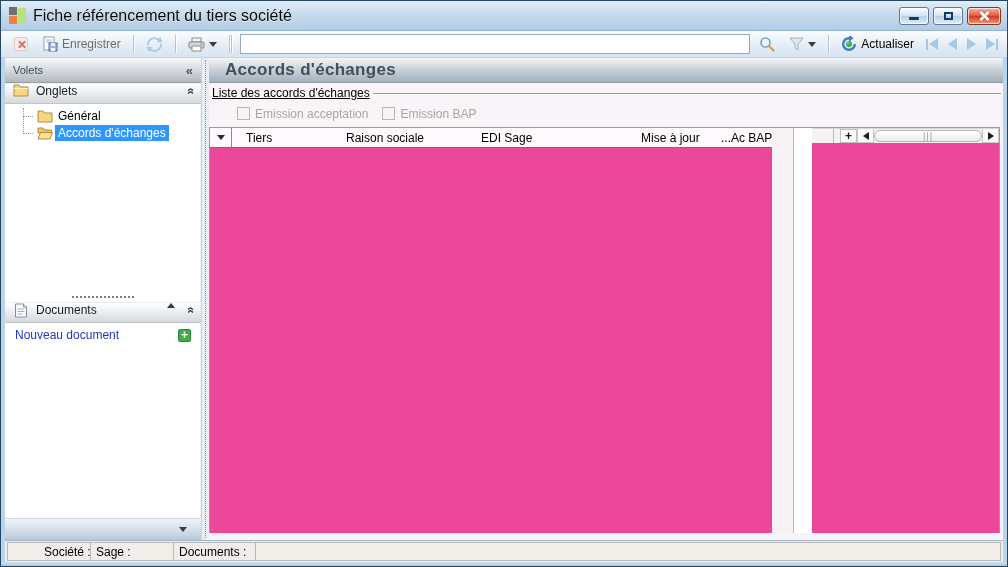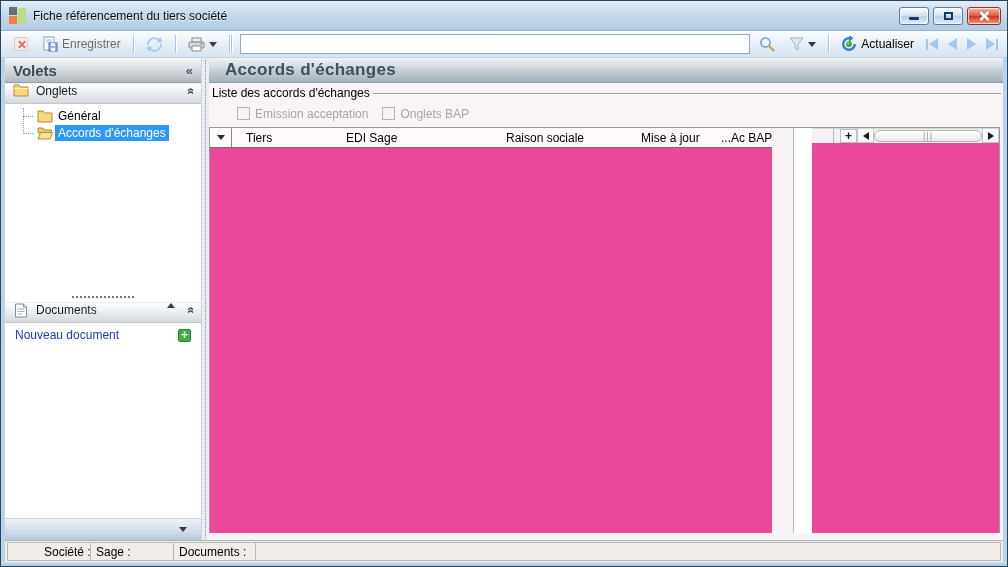--- a/index.html
+++ b/index.html
@@ -13,21 +13,21 @@
   
   .titlebar{
     height:30px;flex:0 0 30px;display:flex;align-items:center;
     background:linear-gradient(#e3eef9,#c6daec 45%,#b2cce4);
     padding:0 6px 0 8px;border-bottom:1px solid #93b3d1;
   }
   .app-icon{width:17px;height:17px;position:relative;margin-right:7px;flex:0 0 17px;}
   .app-icon .sq1{position:absolute;left:0;top:0;width:8px;height:8px;background:#6e6e6e;}
   .app-icon .sq2{position:absolute;left:0;top:9px;width:8px;height:8px;background:#f08048;}
   .app-icon .sq3{position:absolute;left:9px;top:1px;width:8px;height:15px;background:#b8e07c;}
-  .title-text{flex:1;font-size:12px;color:#0a0a0a;text-shadow:0 1px 0 rgba(255,255,255,.6);white-space:nowrap;overflow:hidden;}
+  .title-text{flex:1;font-size:16px;color:#0a0a0a;text-shadow:0 1px 0 rgba(255,255,255,.6);white-space:nowrap;overflow:hidden;}
   .winbtns{display:flex;gap:4px;}
   .winbtn{
     width:30px;height:18px;border:1px solid #62788e;border-radius:3px;
     background:linear-gradient(#fdfeff,#d4e2f0 48%,#b9cfe4 52%,#dfeefc);
     display:flex;align-items:center;justify-content:center;position:relative;
     box-shadow:inset 0 0 0 1px rgba(255,255,255,.65);
   }
   .winbtn.close{
     width:34px;border-color:#8c3525;
     background:linear-gradient(#f7b7a7,#e4593d 48%,#cf3a20 52%,#ef9c85);
@@ -64,21 +64,21 @@
   .tri-r{width:0;height:0;border-top:6px solid transparent;border-bottom:6px solid transparent;border-left:9px solid #a5c8ea;}
   .bar-v{width:2px;height:11px;background:#a5c8ea;}
   
   .bodyrow{flex:1;display:flex;min-height:0;padding:0 4px;background:#b9d4ec;}
   .sidebar{width:197px;flex:0 0 197px;background:#fff;display:flex;flex-direction:column;border-right:1px solid #d0d4d8;}
   .volets-header{
     height:25px;flex:0 0 25px;display:flex;align-items:center;padding:0 8px;
     background:linear-gradient(#f7f8f9,#d2d7db 55%,#b2b9bf);
     border-bottom:1px solid #989ea4;
   }
-  .volets-title{font-size:15px;font-weight:bold;color:#3d4b57;flex:1;}
+  .volets-title{font-size:11px;font-weight:normal;color:#3d4b57;flex:1;}
   .chev-left{font-size:13px;font-weight:bold;color:#4a5560;}
   .panel-header{
     height:21px;flex:0 0 21px;display:flex;align-items:flex-start;gap:5px;padding:0 6px;
     background:linear-gradient(#ffffff,#e6e9ec 60%,#d4d8dc);
     border-bottom:1px solid #c3c7cb;border-top:1px solid #eceef0;
   }
   .panel-title{flex:1;color:#1a1a1a;}
   .chev-up{display:inline-block;font-size:12px;font-weight:bold;color:#3c4650;transform:rotate(90deg);}
   .arrow-up{width:0;height:0;border-left:4px solid transparent;border-right:4px solid transparent;border-bottom:5px solid #3c3c3c;margin-right:8px;}
   .tree{padding:3px 0 2px 0;position:relative;}
@@ -106,21 +106,21 @@
   .vsplitter .dotline{width:0;border-left:1px dotted #8e8e8e;margin:2px 0;}
   
   .main{flex:1;display:flex;flex-direction:column;background:#f8f4f8;min-width:0;padding-bottom:7px;}
   .main-header{
     height:25px;flex:0 0 25px;display:flex;align-items:center;padding:0 16px;
     background:linear-gradient(#f2f5f7,#c4cdd4 55%,#a3b2bc);
     border-bottom:1px solid #8f9ca6;
   }
   .main-title{font-size:17px;font-weight:bold;color:#42505a;letter-spacing:.3px;}
   .group-row{height:17px;flex:0 0 17px;display:flex;align-items:center;padding:2px 2px 0 3px;}
-  .group-label{white-space:nowrap;padding-right:3px;color:#000;}
+  .group-label{white-space:nowrap;padding-right:3px;color:#000;text-decoration:underline;}
   .group-line{flex:1;border-top:1px solid #9a9a9a;box-shadow:0 1px 0 #fff;margin-top:1px;}
   .checkbox-row{height:27px;flex:0 0 27px;display:flex;align-items:center;gap:14px;padding-left:28px;}
   .cb-group{display:flex;align-items:center;gap:5px;}
   .cb-box{width:13px;height:13px;border:1px solid #b5b5b5;background:#f5f5f5;}
   .cb-label{color:#a6a6a6;text-align:center;}
   .table{
     flex:1;display:flex;min-height:0;
     border:1px solid #9a9a9a;border-bottom:none;margin-right:3px;background:#ec4899;
   }
   .thead{height:20px;flex:0 0 20px;display:flex;background:#fdf9fd;border-bottom:1px solid #6e6e6e;}
@@ -329,32 +329,32 @@
         <span class="group-label">Liste des accords d'échanges</span>
         <div class="group-line"></div>
       </div>
       <div class="checkbox-row">
         <div class="cb-group">
           <span class="cb-box"></span>
           <span class="cb-label">Emission acceptation</span>
         </div>
         <div class="cb-group">
           <span class="cb-box"></span>
-          <span class="cb-label">Onglets BAP</span>
+          <span class="cb-label">Emission BAP</span>
         </div>
       </div>
 
       <div class="table">
         <div class="thead">
           <div class="th selector">
             <div class="sel-tri"></div>
           </div>
           <div class="th col-tiers">Tiers</div>
+          <div class="th col-raison">Raison sociale</div>
           <div class="th col-edi">EDI Sage</div>
-          <div class="th col-raison">Raison sociale</div>
           <div class="th col-maj">Mise à jour</div>
           <div class="th col-bap">...Ac BAP</div>
         </div>
         <div class="tbody">
           <div class="selcol"></div>
           <div class="rows"></div>
         </div>
         <div class="tfoot">
           <div class="selspacer"></div>
           <div class="sbtn plus">+</div>

